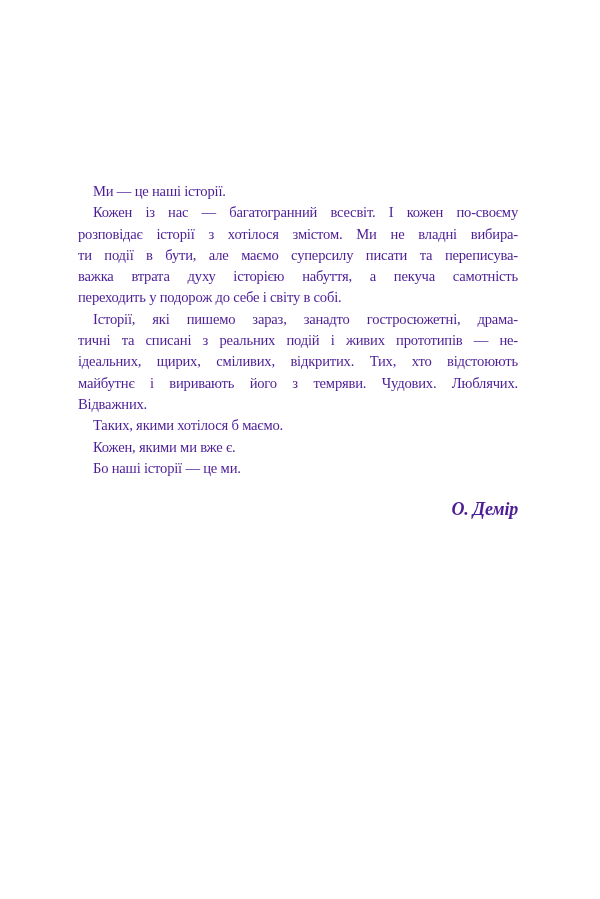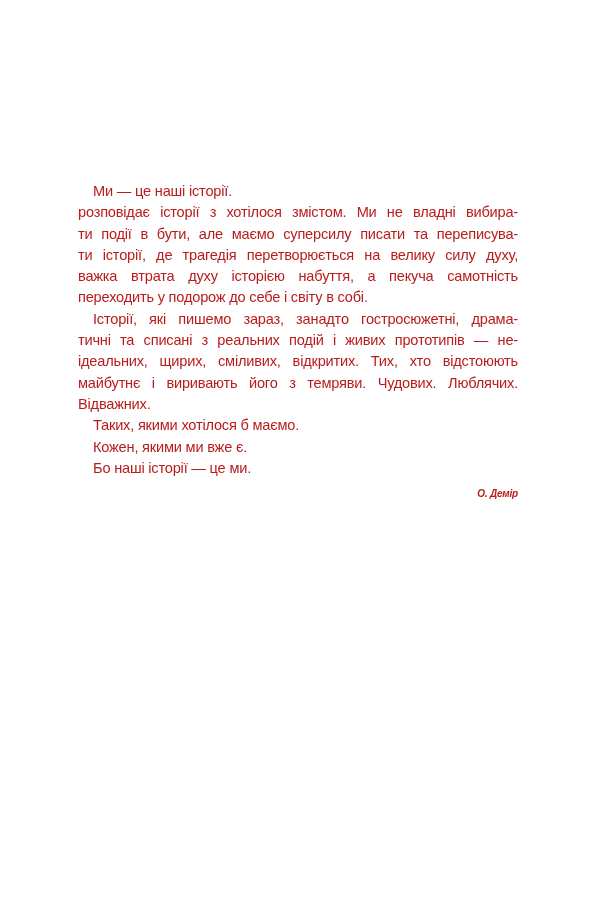--- a/index.html
+++ b/index.html
@@ -1,39 +1,39 @@
 <!DOCTYPE html>
 <html><head>
 <meta charset="utf-8">
 <style>
   html, body { margin: 0; padding: 0; background: #ffffff; }
   body { width: 600px; height: 899px; position: relative; overflow: hidden; }
   .page {
     position: absolute; left: 78px; top: 181px; width: 440px;
-    font-family: Liberation Sans, sans-serif;
-    font-size: 14.6px; color: #b91c1c; line-height: 21.3px;
+    font-family: Liberation Serif, serif;
+    font-size: 14.6px; color: #4c1d95; line-height: 21.3px;
     letter-spacing: -0.2px;
   }
   .line { white-space: nowrap; height: 21.3px; }
   .line.just { text-align: justify; text-align-last: justify; white-space: normal; }
   .line.indent { padding-left: 15px; }
   .sig {
     text-align: right; font-style: italic; font-weight: bold;
-    margin-top: 4px; font-size: 10px;
+    margin-top: 20px; font-size: 18px;
   }
 </style>
 </head>
 <body>
 
 <div class="page">
   <div class="line indent">Ми — це наші історії.</div>
 
+  <div class="line just indent">Кожен із нас — багатогранний всесвіт. І кожен по-своєму</div>
   <div class="line just">розповідає історії з хотілося змістом. Ми не владні вибира-</div>
   <div class="line just">ти події в бути, але маємо суперсилу писати та переписува-</div>
-  <div class="line just">ти історії, де трагедія перетворюється на велику силу духу,</div>
   <div class="line just">важка втрата духу історією набуття, а пекуча самотність</div>
   <div class="line">переходить у подорож до себе і світу в собі.</div>
 
   <div class="line just indent">Історії, які пишемо зараз, занадто гостросюжетні, драма-</div>
   <div class="line just">тичні та списані з реальних подій і живих прототипів — не-</div>
   <div class="line just">ідеальних, щирих, сміливих, відкритих. Тих, хто відстоюють</div>
   <div class="line just">майбутнє і виривають його з темряви. Чудових. Люблячих.</div>
   <div class="line">Відважних.</div>
 
   <div class="line indent">Таких, якими хотілося б маємо.</div>

